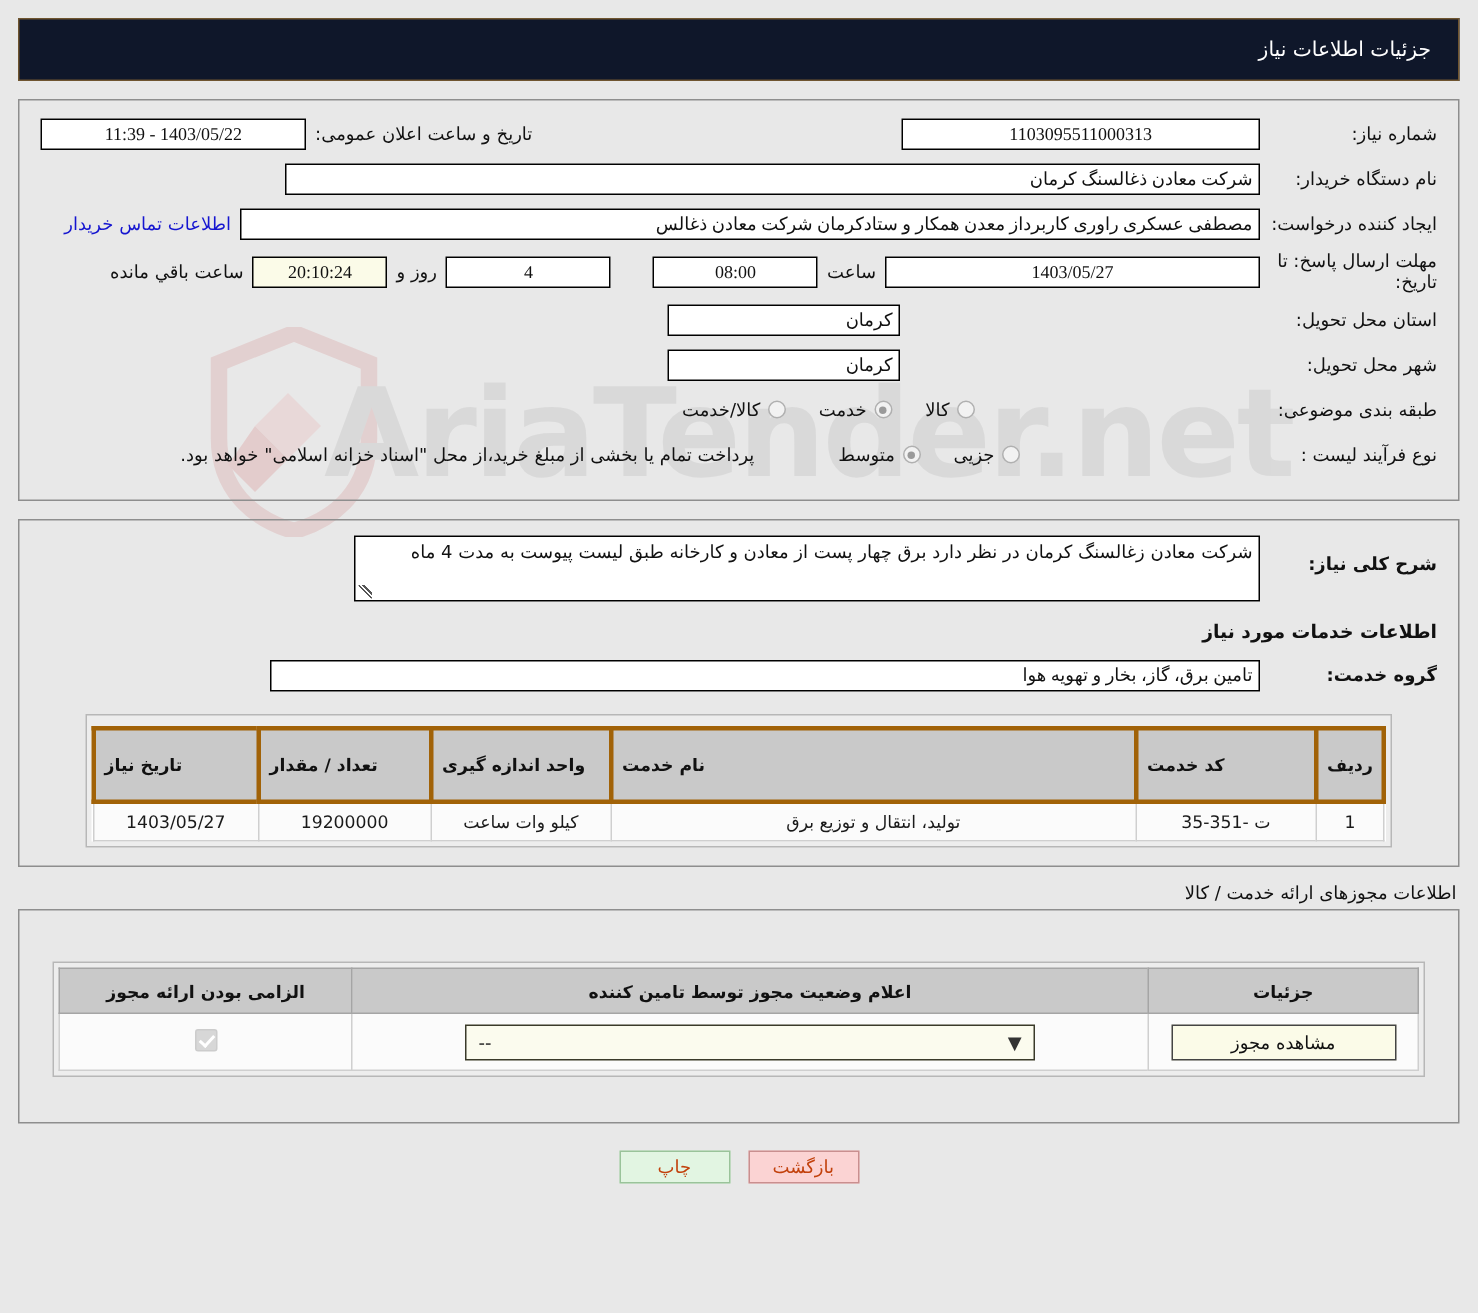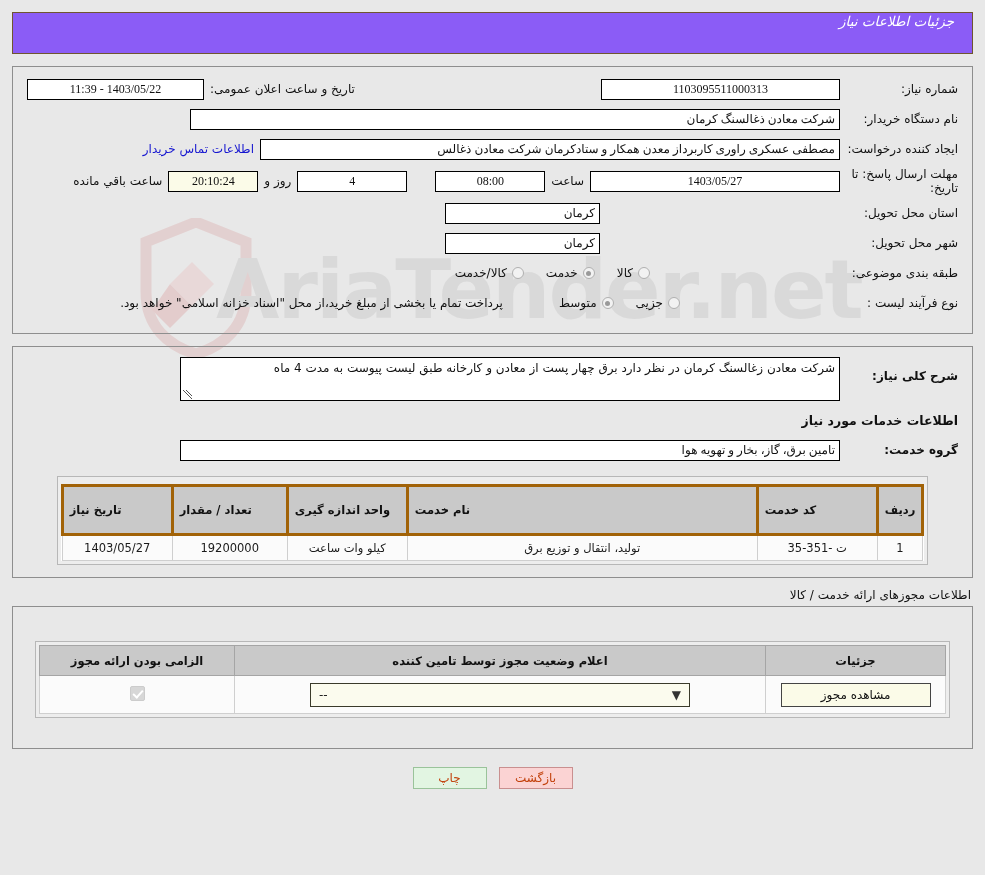--- a/index.html
+++ b/index.html
@@ -45,25 +45,24 @@
     position: absolute;
     left: 20px; top: 0px;
     width: 112px; height: 140px;
   }
 
   
   .header-bar {
     position: relative; z-index: 2;
     margin: 12px 12px 0 12px;
     height: 42px;
-    background: #8b5cf6;
+    background: #0f172a;
     border: 1px solid #6f5530;
-    display: flex; 
+    display: flex; align-items: center;
     padding: 0 18px;
-    font-style: italic;
   }
   .header-title {
     color: #ffffff;
     font-size: 13.5px;
     font-weight: normal;
   }
 
   
   .panel {
     position: relative; z-index: 2;
@@ -100,21 +99,21 @@
     font-family: Liberation Serif, serif;
     color: #111;
     overflow: hidden;
     white-space: nowrap;
   }
   .inp.center { text-align: center; }
   .inp.cream { background: #fbfbe8; }
 
   .w-need-no   { width: 250px; }
   .w-org       { width: 650px; }
-  .w-creator   { width: 580px; }
+  .w-creator   { width: 680px; }
   .w-date      { width: 250px; }
   .w-time      { width: 110px; }
   .w-days      { width: 110px; }
   .w-count     { width: 90px;  }
   .w-prov      { width: 155px; }
   .w-pubdate   { width: 185px; }
   .w-svcgroup  { width: 660px; }
 
   .mini-label {
     font-size: 12px;
@@ -179,21 +178,21 @@
   }
   .ta::after {
     content: "";
     position: absolute;
     left: 2px; bottom: 1px;
     width: 9px; height: 9px;
     background:
       linear-gradient(45deg, transparent 45%, #555 45%, #555 55%, transparent 55%),
       linear-gradient(45deg, transparent 62%, #555 62%, #555 72%, transparent 72%);
   }
-  .ta-desc { width: 660px; height: 44px; }
+  .ta-desc { width: 604px; height: 44px; }
   .ta-buyer { width: 660px; height: 78px; }
 
   .section-title {
     font-size: 12.5px;
     font-weight: bold;
     color: #111;
     margin: 12px 0 10px 0;
     text-align: right;
   }
   .bold-label { font-weight: bold; }

